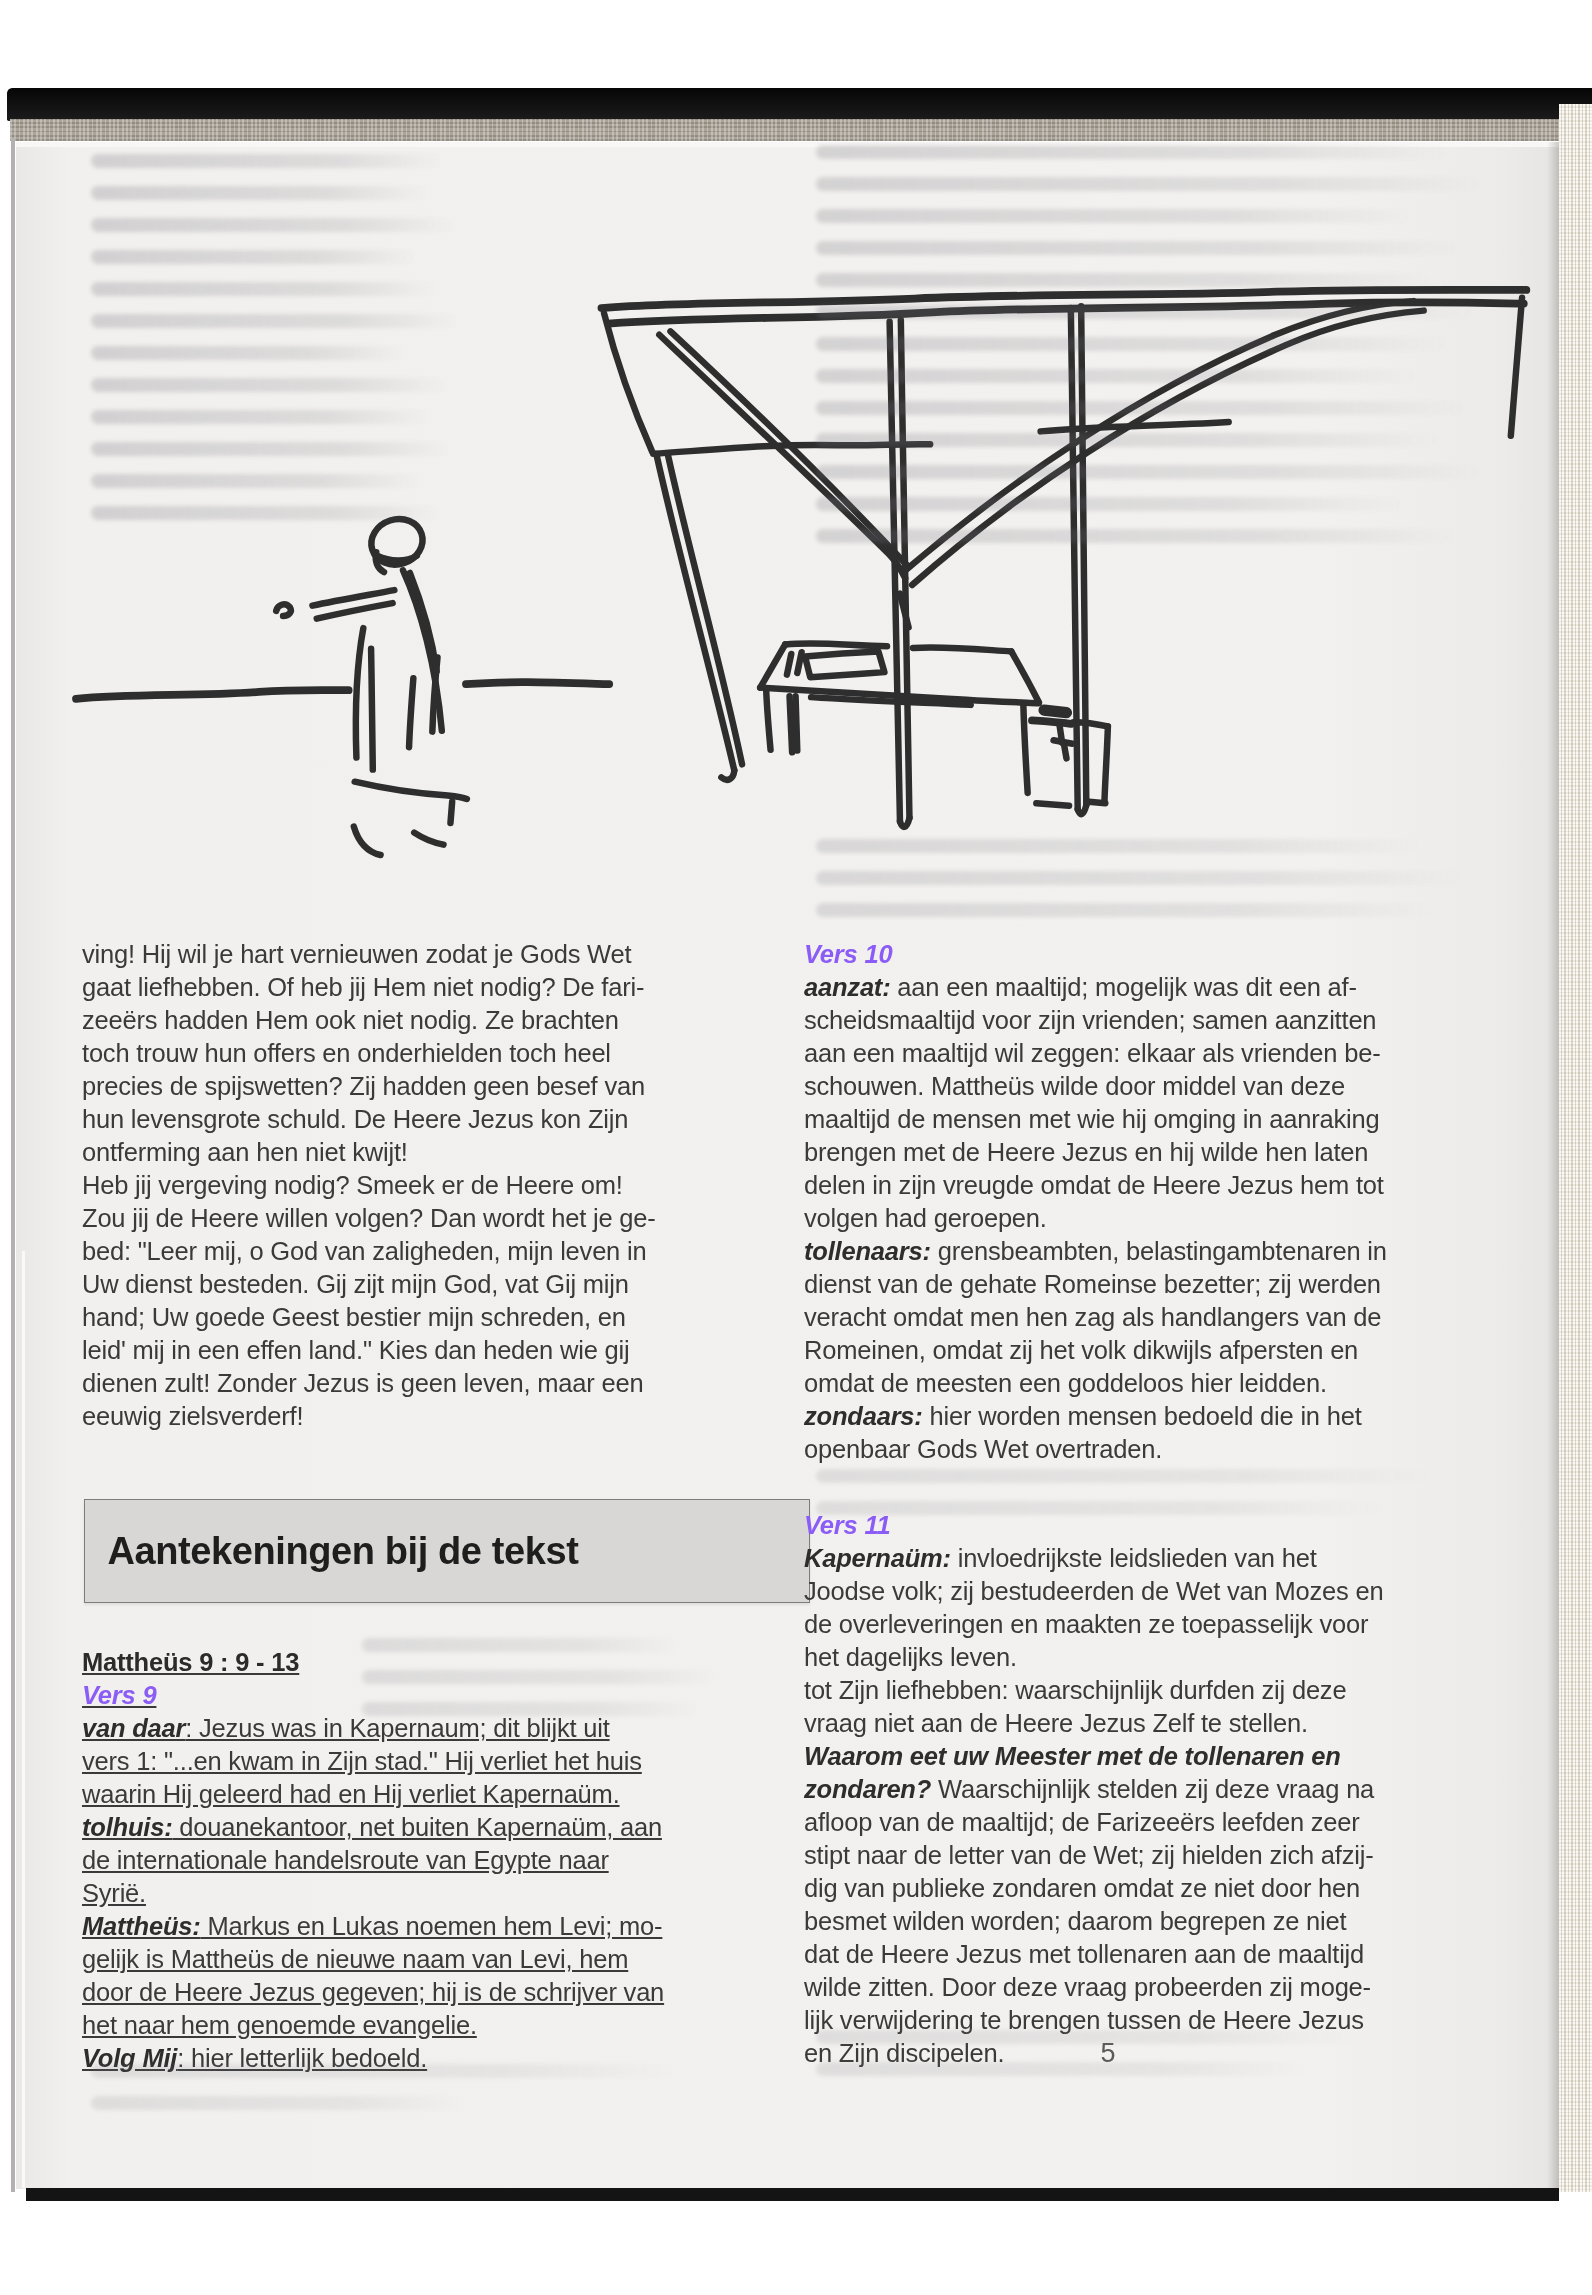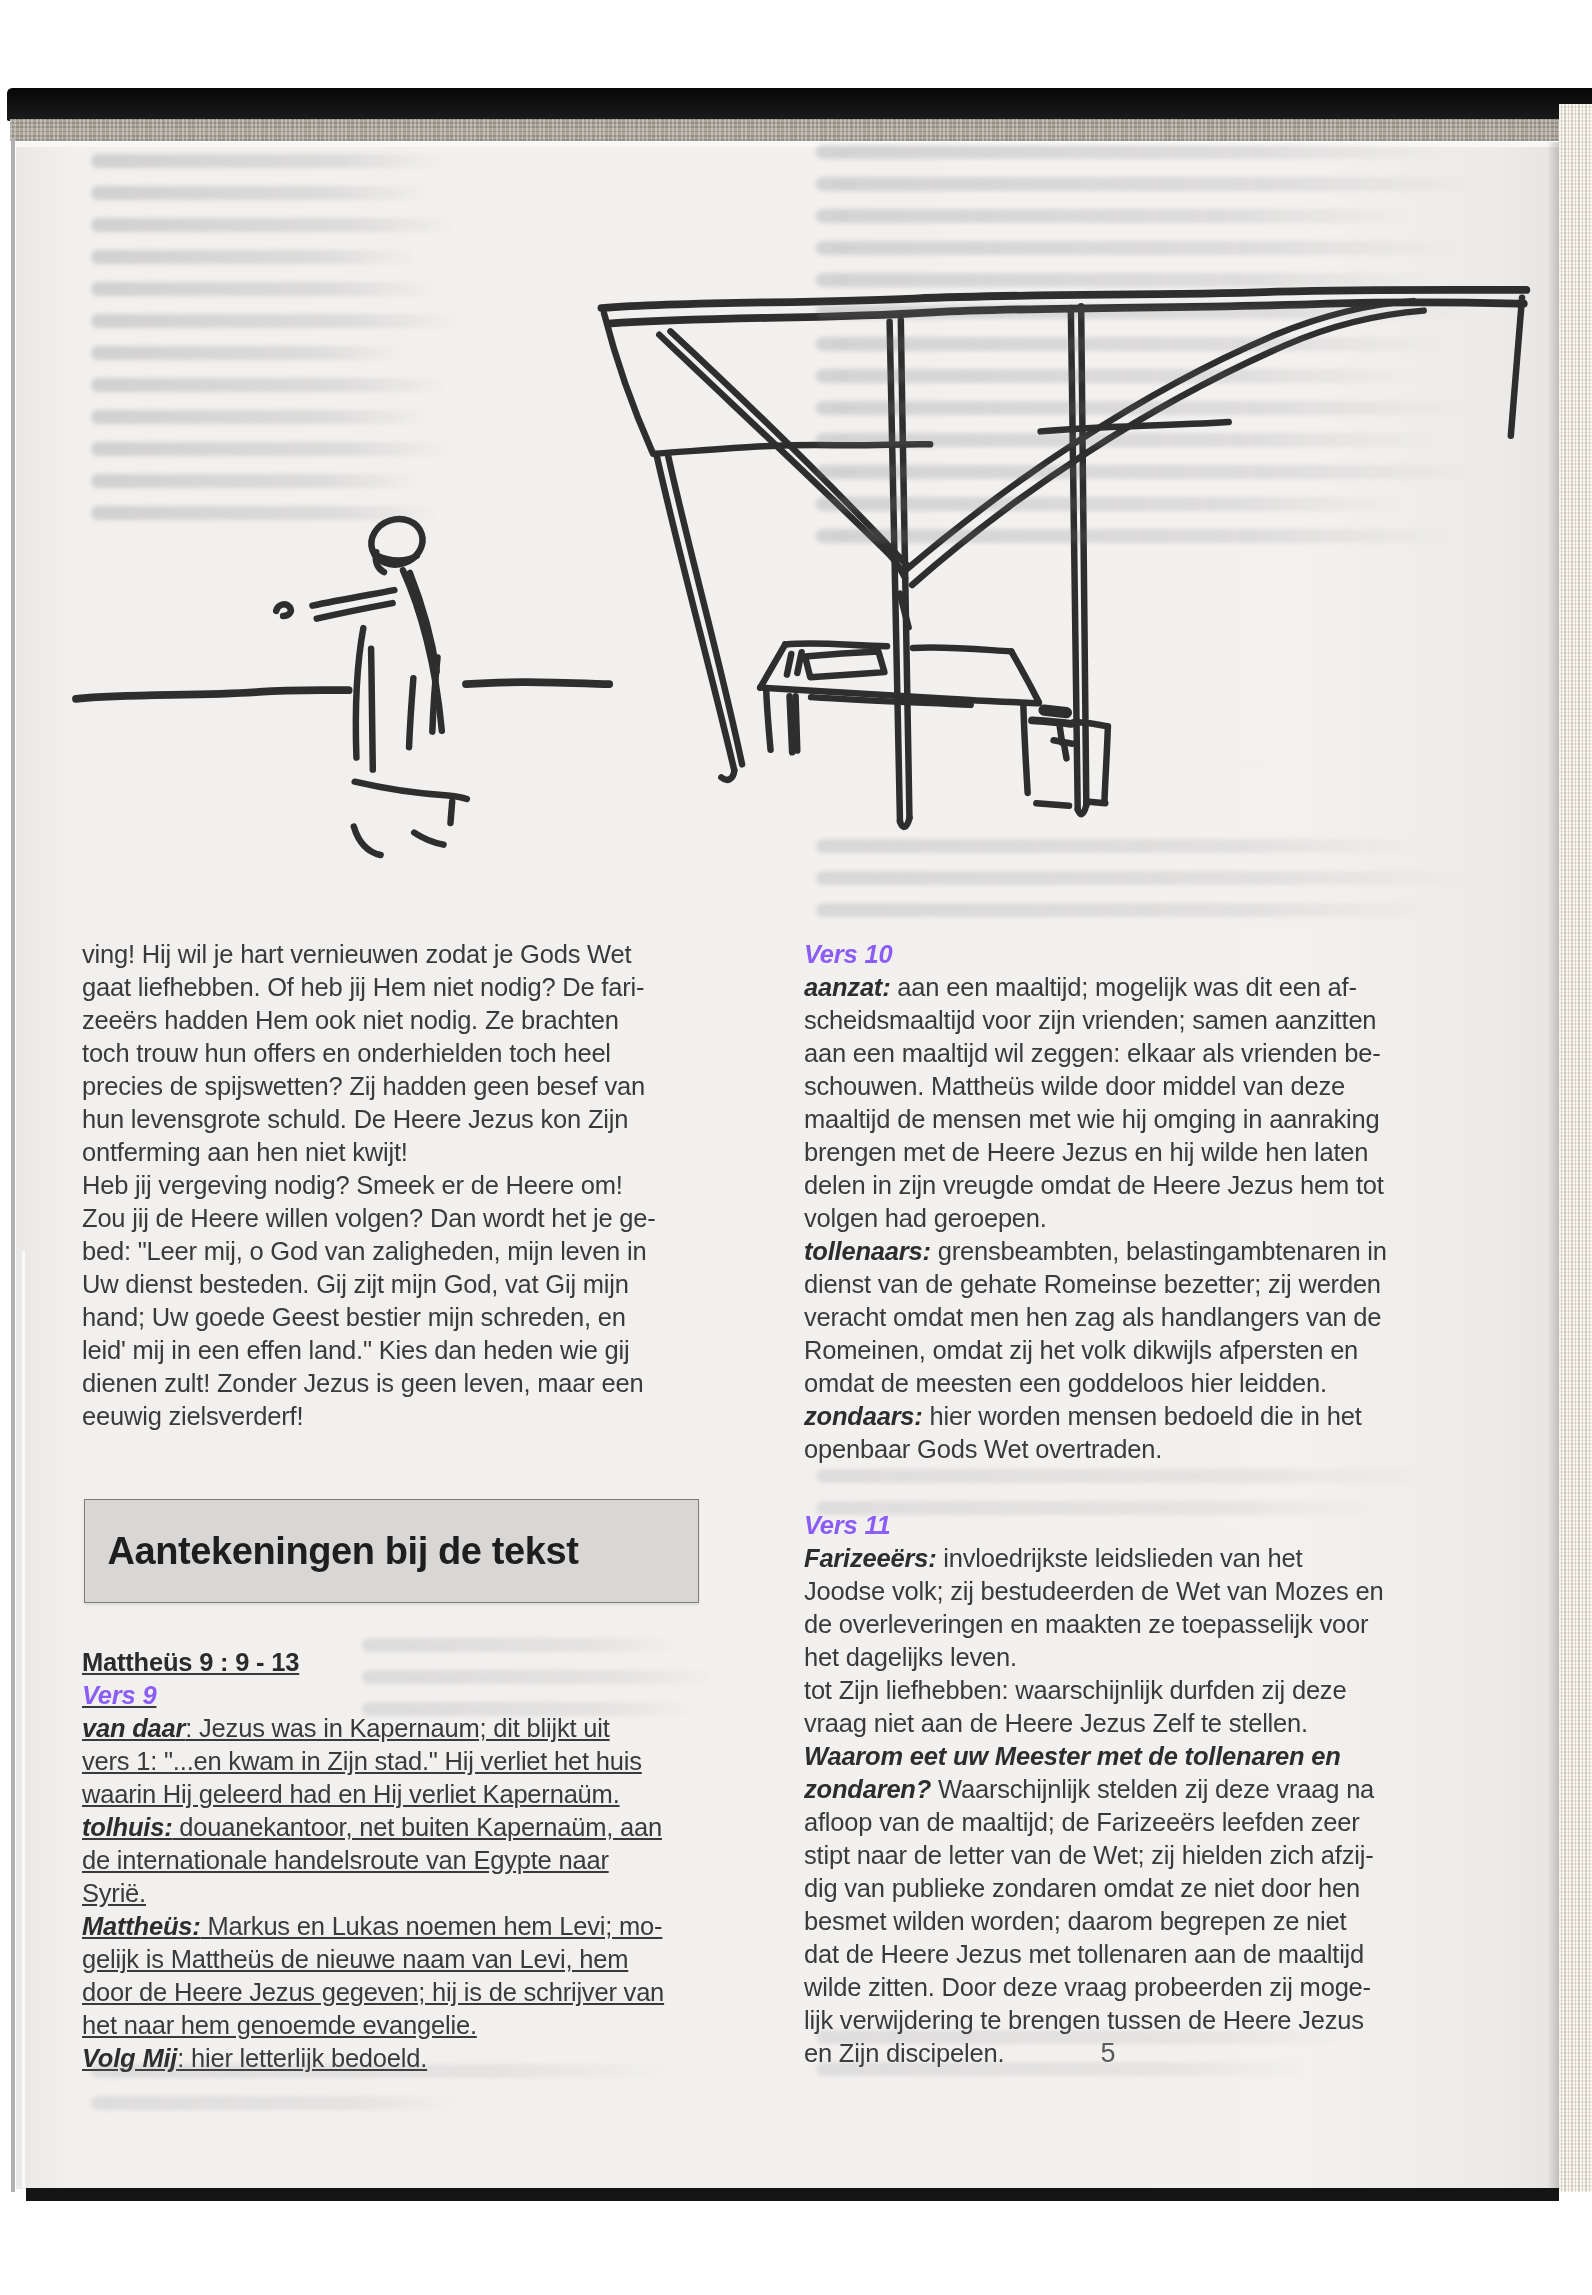--- a/index.html
+++ b/index.html
@@ -28,21 +28,21 @@
   
   .bleed{position:absolute;filter:blur(2.2px);}
   .bleed div{height:14px;margin-bottom:18px;border-radius:7px;background:linear-gradient(90deg,rgba(118,115,124,.34),rgba(118,115,124,.22) 70%,rgba(118,115,124,0));}
   
   .col{position:absolute;font-size:25.5px;line-height:33px;color:#3a3a3a;letter-spacing:-0.2px;}
   .col .tl{white-space:nowrap;height:33px;}
   .bi{font-weight:bold;font-style:italic;color:#2d2d2d;text-align:right;}
   .verse-label{font-weight:bold;font-style:italic;color:#8b5cf6;white-space:nowrap;height:33px;}
   .block + .block{margin-top:43px;}
   .passage-title{font-weight:bold;color:#2b2b2b;white-space:nowrap;height:33px;}
-  #heading-box{position:absolute;left:84px;top:1499px;width:615px;height:104px;
+  #heading-box{position:absolute;left:84px;top:1499px;width:726px;height:104px;
         background:#d8d7d5;border:1.7px solid #7c7c7c;box-sizing:border-box;
         display:flex;align-items:center;box-shadow:0 1.7px 2.6px rgba(0,0,0,.08);}
   #heading-box .t{font-size:38px;font-weight:bold;color:#1e1e1e;padding-left:22.4px;letter-spacing:-0.4px;}
   #page-number{position:absolute;left:1082px;top:2038px;width:52px;text-align:center;
         font-size:27px;color:#5a5a5a;}
   
   #drawing{position:absolute;left:0;top:0;}
   #drawing path, #drawing ellipse{fill:none;stroke:#2e2e2e;stroke-width:7.5;stroke-linecap:round;stroke-linejoin:round;}
   #drawing .w9{stroke-width:9;}
   #drawing .w13{stroke-width:13;}
@@ -189,21 +189,21 @@
         <div class="tl"><span class="bi">tollenaars:</span> grensbeambten, belastingambtenaren in</div>
         <div class="tl">dienst van de gehate Romeinse bezetter; zij werden</div>
         <div class="tl">veracht omdat men hen zag als handlangers van de</div>
         <div class="tl">Romeinen, omdat zij het volk dikwijls afpersten en</div>
         <div class="tl">omdat de meesten een goddeloos hier leidden.</div>
         <div class="tl"><span class="bi">zondaars:</span> hier worden mensen bedoeld die in het</div>
         <div class="tl">openbaar Gods Wet overtraden.</div>
       </div>
       <div class="block">
         <div class="verse-label">Vers 11</div>
-        <div class="tl"><span class="bi">Farizeeërs:</span> invloedrijkste leidslieden van het</div>
+        <div class="tl"><span class="bi">Kapernaüm:</span> invloedrijkste leidslieden van het</div>
         <div class="tl">Joodse volk; zij bestudeerden de Wet van Mozes en</div>
         <div class="tl">de overleveringen en maakten ze toepasselijk voor</div>
         <div class="tl">het dagelijks leven.</div>
         <div class="tl">tot Zijn liefhebben: waarschijnlijk durfden zij deze</div>
         <div class="tl">vraag niet aan de Heere Jezus Zelf te stellen.</div>
         <div class="tl"><span class="bi">Waarom eet uw Meester met de tollenaren en</span></div>
         <div class="tl"><span class="bi">zondaren?</span> Waarschijnlijk stelden zij deze vraag na</div>
         <div class="tl">afloop van de maaltijd; de Farizeeërs leefden zeer</div>
         <div class="tl">stipt naar de letter van de Wet; zij hielden zich afzij-</div>
         <div class="tl">dig van publieke zondaren omdat ze niet door hen</div>

